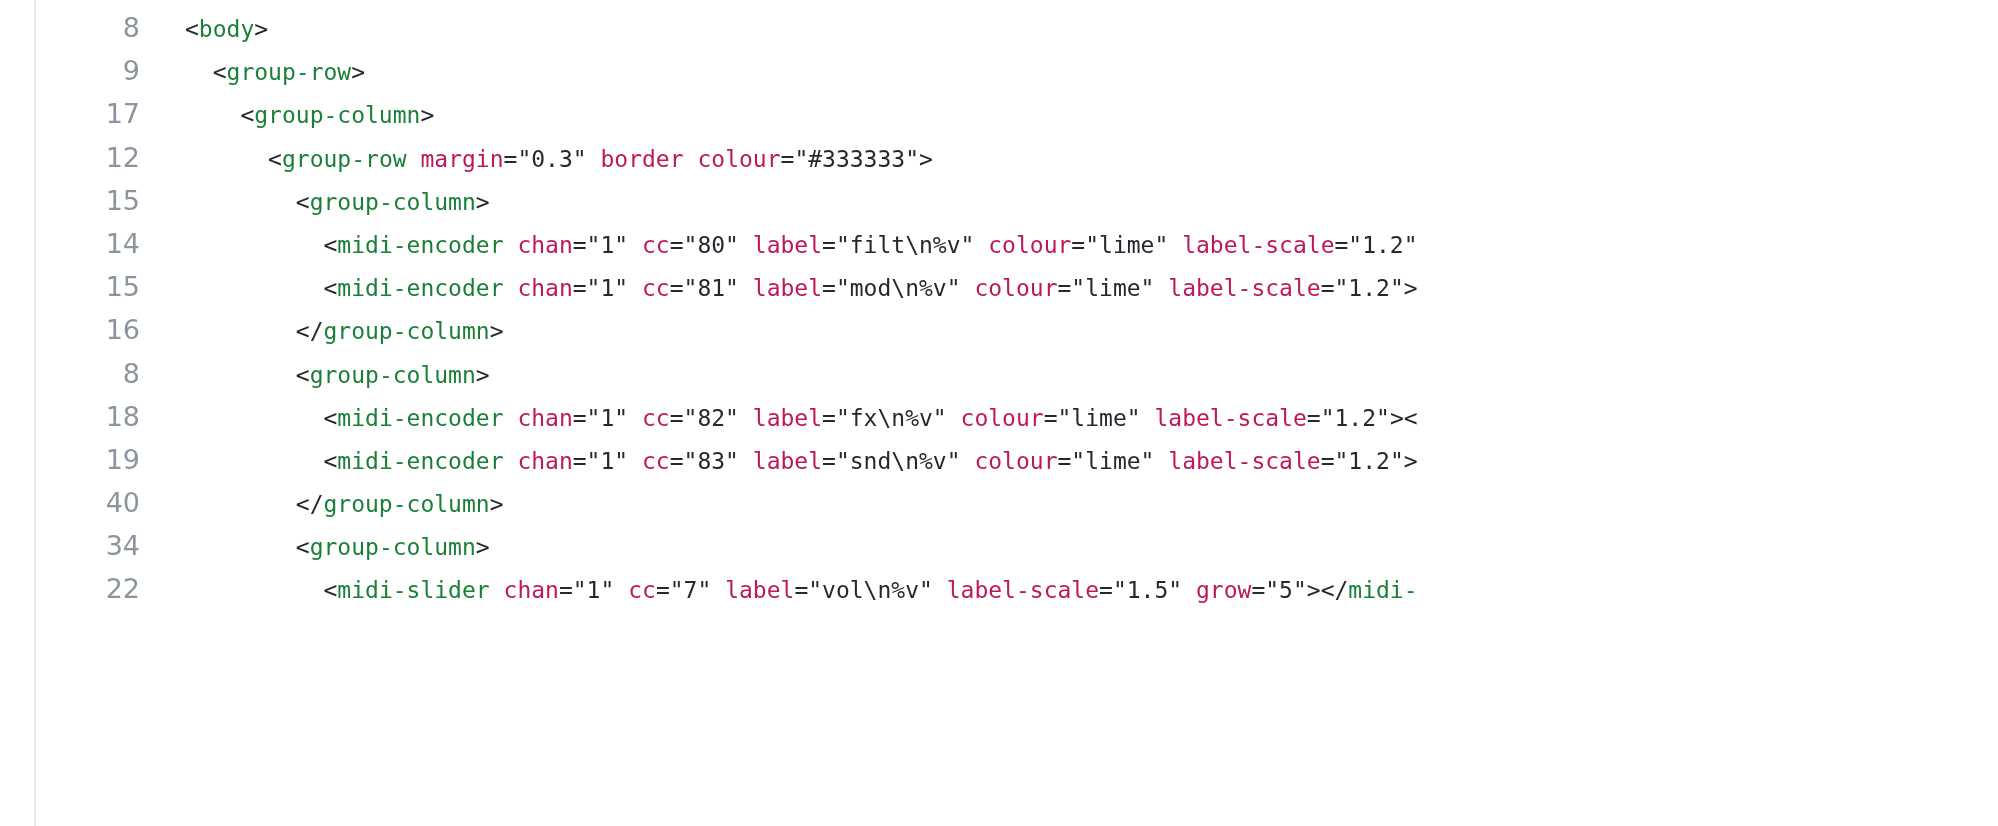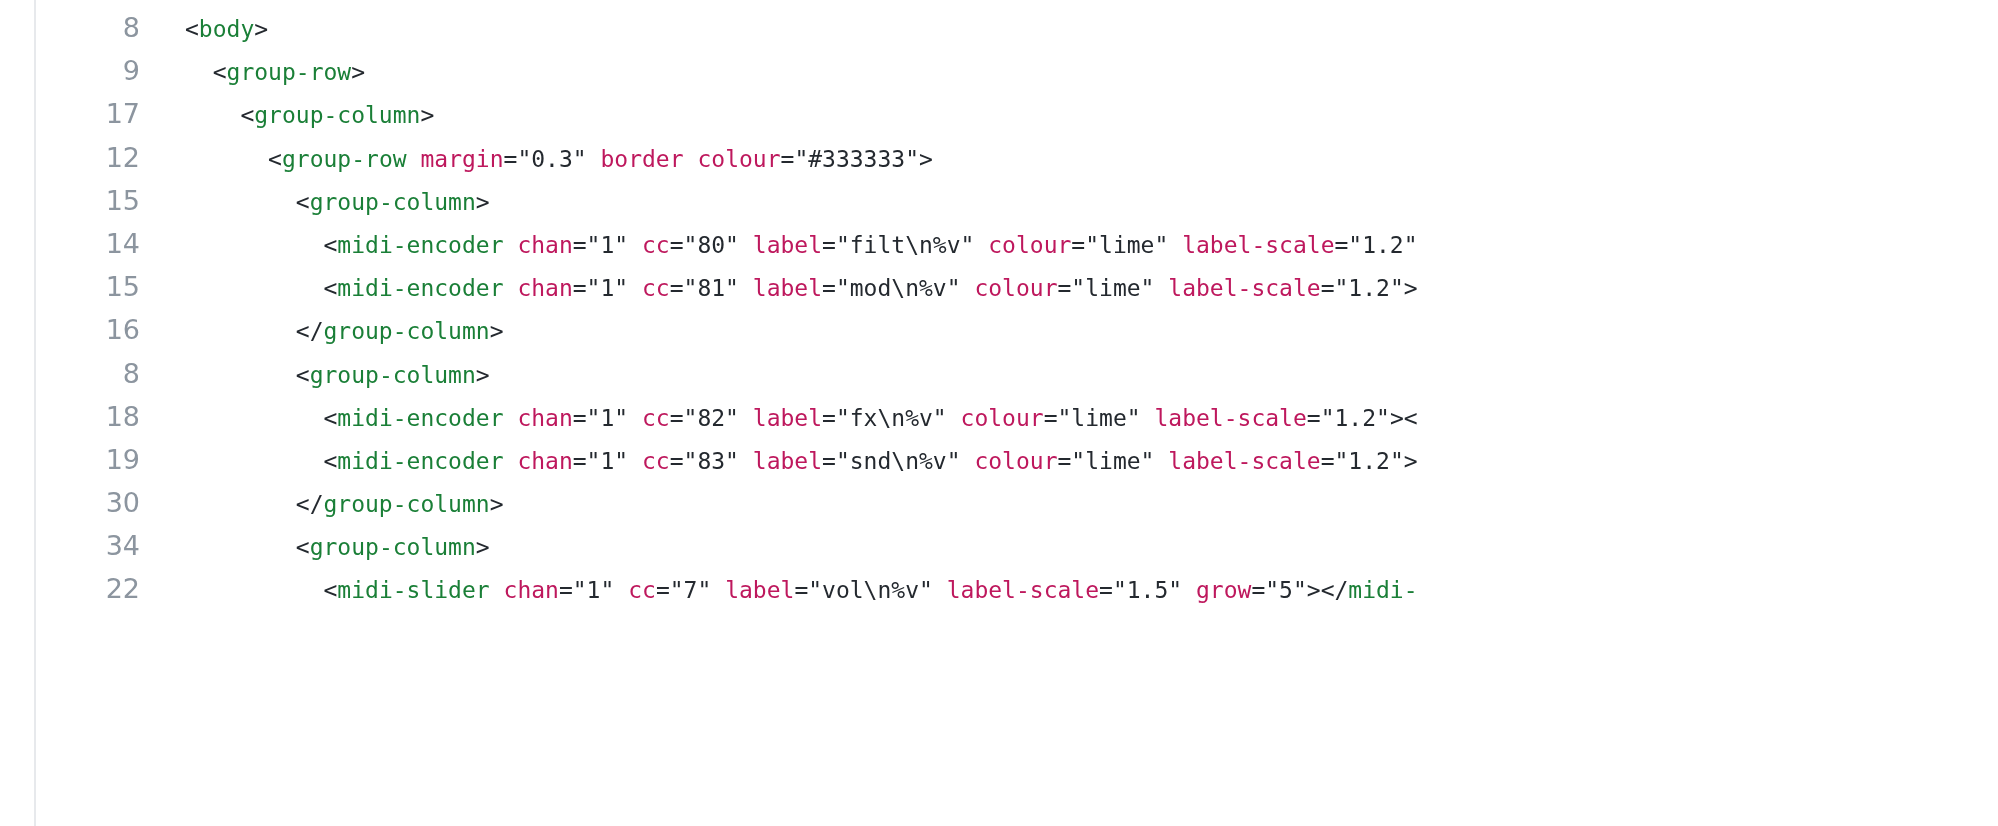--- a/index.html
+++ b/index.html
@@ -93,17 +93,17 @@
       <div class="code-line"><span class="line-number">9</span><span class="line-content"><span class="tok-plain">  </span><span class="tok-punct">&lt;</span><span class="tok-tag">group-row</span><span class="tok-punct">&gt;</span></span></div>
       <div class="code-line"><span class="line-number">17</span><span class="line-content"><span class="tok-plain">    </span><span class="tok-punct">&lt;</span><span class="tok-tag">group-column</span><span class="tok-punct">&gt;</span></span></div>
       <div class="code-line"><span class="line-number">12</span><span class="line-content"><span class="tok-plain">      </span><span class="tok-punct">&lt;</span><span class="tok-tag">group-row</span><span class="tok-plain"> </span><span class="tok-attr">margin</span><span class="tok-val">="0.3"</span><span class="tok-plain"> </span><span class="tok-attr">border</span><span class="tok-plain"> </span><span class="tok-attr">colour</span><span class="tok-val">="#333333"</span><span class="tok-punct">&gt;</span></span></div>
       <div class="code-line"><span class="line-number">15</span><span class="line-content"><span class="tok-plain">        </span><span class="tok-punct">&lt;</span><span class="tok-tag">group-column</span><span class="tok-punct">&gt;</span></span></div>
       <div class="code-line"><span class="line-number">14</span><span class="line-content"><span class="tok-plain">          </span><span class="tok-punct">&lt;</span><span class="tok-tag">midi-encoder</span><span class="tok-plain"> </span><span class="tok-attr">chan</span><span class="tok-val">="1"</span><span class="tok-plain"> </span><span class="tok-attr">cc</span><span class="tok-val">="80"</span><span class="tok-plain"> </span><span class="tok-attr">label</span><span class="tok-val">="filt\n%v"</span><span class="tok-plain"> </span><span class="tok-attr">colour</span><span class="tok-val">="lime"</span><span class="tok-plain"> </span><span class="tok-attr">label-scale</span><span class="tok-val">="1.2"</span></span></div>
       <div class="code-line"><span class="line-number">15</span><span class="line-content"><span class="tok-plain">          </span><span class="tok-punct">&lt;</span><span class="tok-tag">midi-encoder</span><span class="tok-plain"> </span><span class="tok-attr">chan</span><span class="tok-val">="1"</span><span class="tok-plain"> </span><span class="tok-attr">cc</span><span class="tok-val">="81"</span><span class="tok-plain"> </span><span class="tok-attr">label</span><span class="tok-val">="mod\n%v"</span><span class="tok-plain"> </span><span class="tok-attr">colour</span><span class="tok-val">="lime"</span><span class="tok-plain"> </span><span class="tok-attr">label-scale</span><span class="tok-val">="1.2"</span><span class="tok-punct">&gt;</span></span></div>
       <div class="code-line"><span class="line-number">16</span><span class="line-content"><span class="tok-plain">        </span><span class="tok-punct">&lt;/</span><span class="tok-tag">group-column</span><span class="tok-punct">&gt;</span></span></div>
       <div class="code-line"><span class="line-number">8</span><span class="line-content"><span class="tok-plain">        </span><span class="tok-punct">&lt;</span><span class="tok-tag">group-column</span><span class="tok-punct">&gt;</span></span></div>
       <div class="code-line"><span class="line-number">18</span><span class="line-content"><span class="tok-plain">          </span><span class="tok-punct">&lt;</span><span class="tok-tag">midi-encoder</span><span class="tok-plain"> </span><span class="tok-attr">chan</span><span class="tok-val">="1"</span><span class="tok-plain"> </span><span class="tok-attr">cc</span><span class="tok-val">="82"</span><span class="tok-plain"> </span><span class="tok-attr">label</span><span class="tok-val">="fx\n%v"</span><span class="tok-plain"> </span><span class="tok-attr">colour</span><span class="tok-val">="lime"</span><span class="tok-plain"> </span><span class="tok-attr">label-scale</span><span class="tok-val">="1.2"</span><span class="tok-punct">&gt;&lt;</span></span></div>
       <div class="code-line"><span class="line-number">19</span><span class="line-content"><span class="tok-plain">          </span><span class="tok-punct">&lt;</span><span class="tok-tag">midi-encoder</span><span class="tok-plain"> </span><span class="tok-attr">chan</span><span class="tok-val">="1"</span><span class="tok-plain"> </span><span class="tok-attr">cc</span><span class="tok-val">="83"</span><span class="tok-plain"> </span><span class="tok-attr">label</span><span class="tok-val">="snd\n%v"</span><span class="tok-plain"> </span><span class="tok-attr">colour</span><span class="tok-val">="lime"</span><span class="tok-plain"> </span><span class="tok-attr">label-scale</span><span class="tok-val">="1.2"</span><span class="tok-punct">&gt;</span></span></div>
-      <div class="code-line"><span class="line-number">30</span><span class="line-content"><span class="tok-plain">        </span><span class="tok-punct">&lt;/</span><span class="tok-tag">group-column</span><span class="tok-punct">&gt;</span></span></div>
+      <div class="code-line"><span class="line-number">40</span><span class="line-content"><span class="tok-plain">        </span><span class="tok-punct">&lt;/</span><span class="tok-tag">group-column</span><span class="tok-punct">&gt;</span></span></div>
       <div class="code-line"><span class="line-number">34</span><span class="line-content"><span class="tok-plain">        </span><span class="tok-punct">&lt;</span><span class="tok-tag">group-column</span><span class="tok-punct">&gt;</span></span></div>
       <div class="code-line"><span class="line-number">22</span><span class="line-content"><span class="tok-plain">          </span><span class="tok-punct">&lt;</span><span class="tok-tag">midi-slider</span><span class="tok-plain"> </span><span class="tok-attr">chan</span><span class="tok-val">="1"</span><span class="tok-plain"> </span><span class="tok-attr">cc</span><span class="tok-val">="7"</span><span class="tok-plain"> </span><span class="tok-attr">label</span><span class="tok-val">="vol\n%v"</span><span class="tok-plain"> </span><span class="tok-attr">label-scale</span><span class="tok-val">="1.5"</span><span class="tok-plain"> </span><span class="tok-attr">grow</span><span class="tok-val">="5"</span><span class="tok-punct">&gt;&lt;/</span><span class="tok-tag">midi-</span></span></div>
     </div>
 </div>
 
 </body></html>

